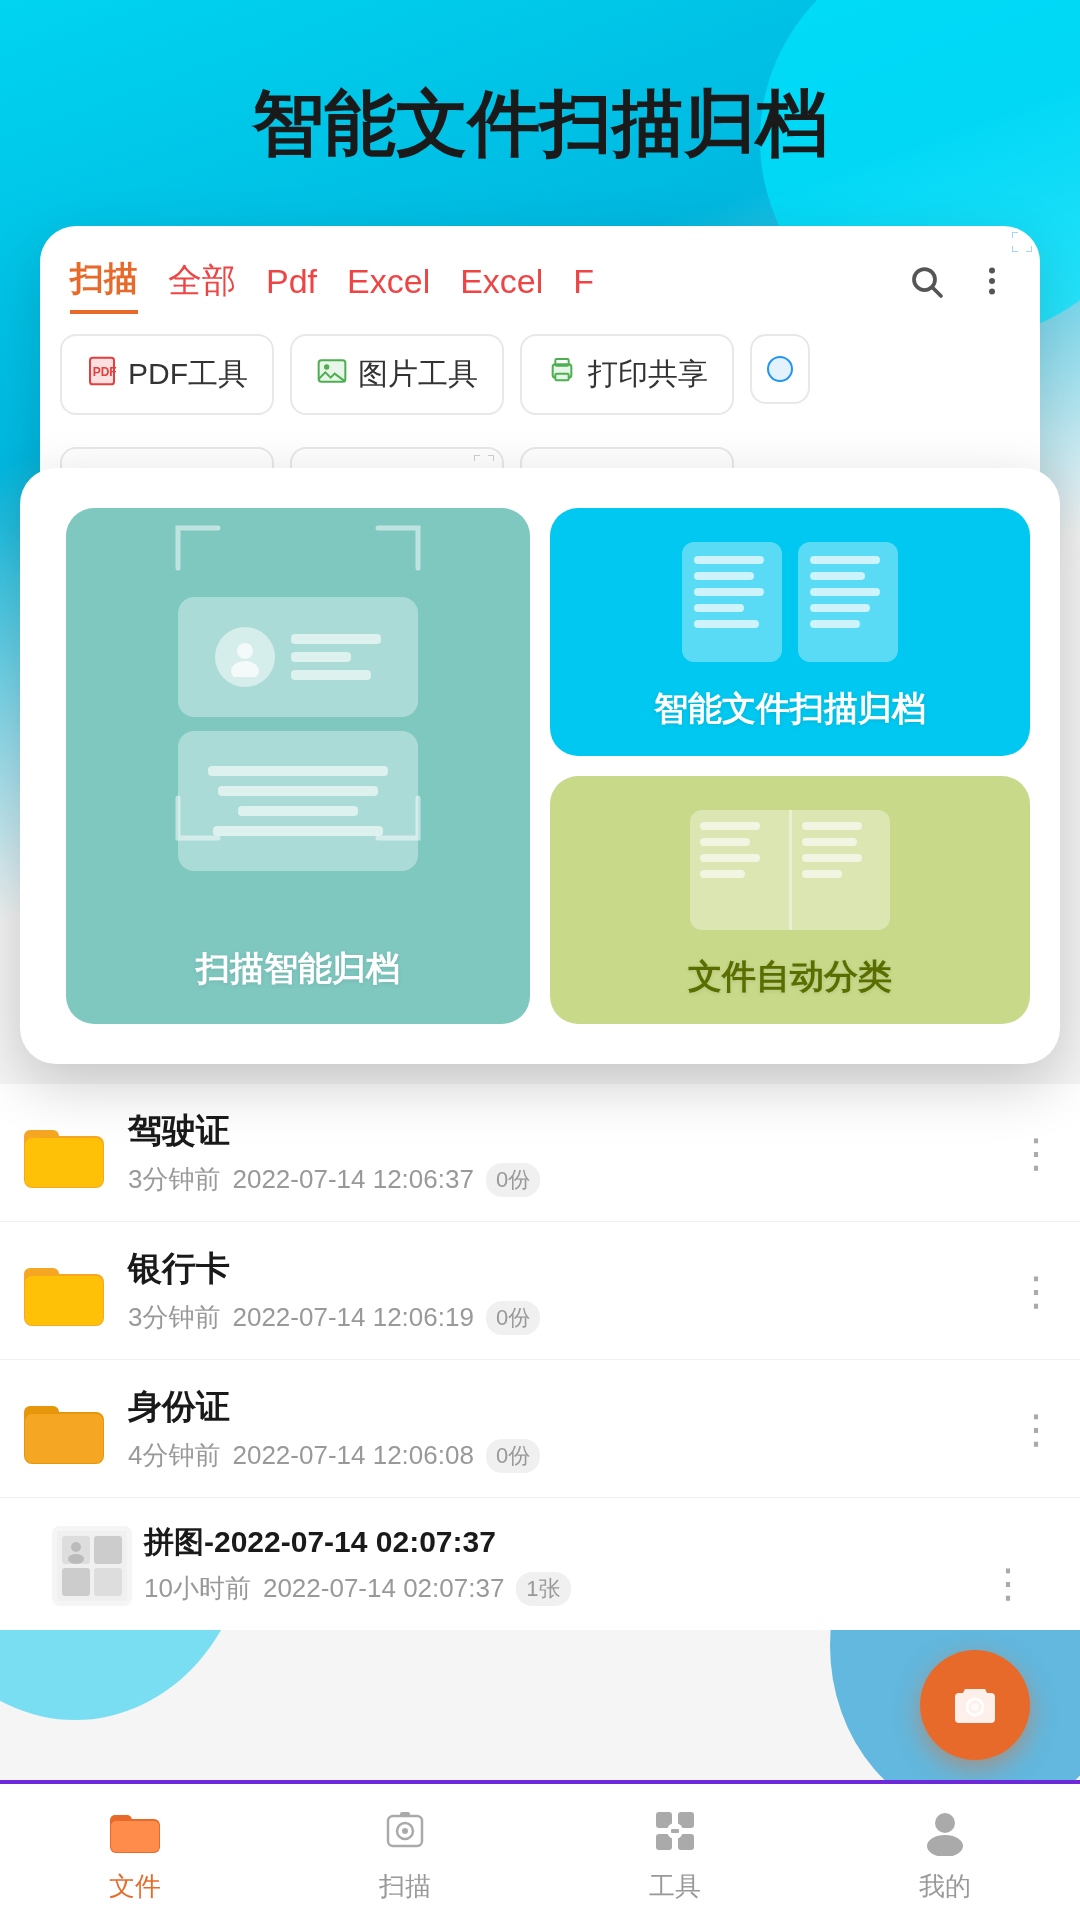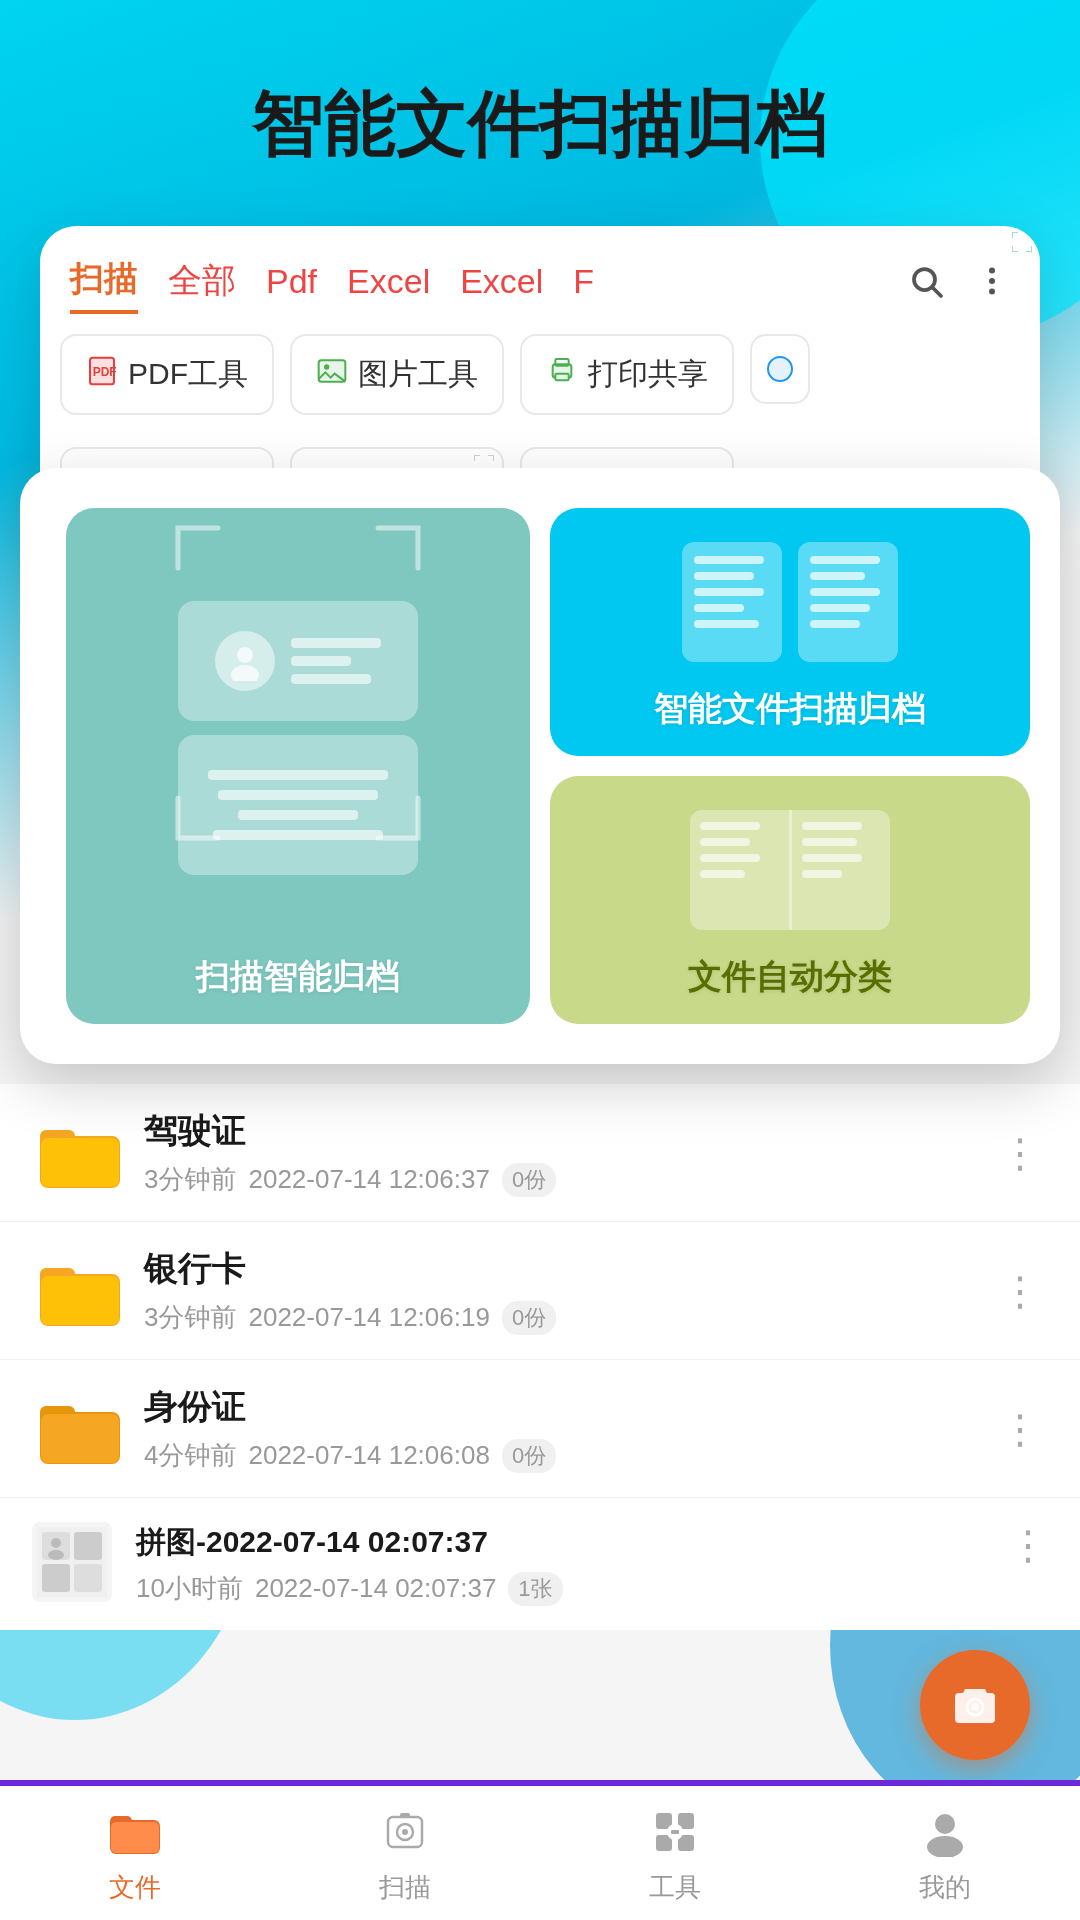--- a/index.html
+++ b/index.html
@@ -159,21 +159,21 @@
       box-shadow: 0 20px 60px rgba(0,0,0,0.2);
     }
     .feature-grid {
       display: grid;
       grid-template-columns: 1fr 1fr;
       gap: 20px;
     }
     .feature-card-left {
       background: #7ec8c0;
       border-radius: 28px;
-      padding: 30px 24px 24px;
+      padding: 30px 24px 32px;
       display: flex;
       flex-direction: column;
       align-items: center;
       gap: 16px;
       min-height: 460px;
       position: relative;
       margin-left: 16px;
     }
     .feature-card-right-top {
       background: #00c8f0;
@@ -315,21 +315,21 @@
     .file-list {
       position: relative;
       z-index: 1;
       background: white;
       margin-top: 20px;
       padding: 0;
     }
     .file-item {
       display: flex;
       align-items: center;
-      padding: 24px 40px;
+      padding: 24px 24px;
       border-bottom: 1px solid #f0f0f0;
       gap: 24px;
     }
     .folder-icon {
       width: 80px;
       height: 70px;
       flex-shrink: 0;
     }
     .folder-icon svg { width: 100%; height: 100%; }
     .file-info { flex: 1; }
@@ -372,23 +372,23 @@
       align-items: center;
       justify-content: center;
       box-shadow: 0 8px 24px rgba(232,106,42,0.5);
       cursor: pointer;
       z-index: 10;
     }
 
     
     .file-item-last {
       display: flex;
-      align-items: flex-start;
-      padding: 24px 32px;
-      gap: 24px;
+      align-items: flex-end;
+      padding: 24px 52px;
+      gap: 12px;
     }
     .puzzle-thumb {
       width: 80px;
       height: 80px;
       background: #f5f5f5;
       border-radius: 8px;
       display: flex;
       align-items: center;
       justify-content: center;
       flex-shrink: 0;
@@ -397,21 +397,21 @@
 
     
     .bottom-nav {
       position: absolute;
       bottom: 0; left: 0; right: 0;
       height: 140px;
       background: white;
       display: flex;
       align-items: center;
       justify-content: space-around;
-      border-top: 6px solid #6d28d9;
+      border-top: 4px solid #6d28d9;
       z-index: 10;
     }
     .nav-item {
       display: flex;
       flex-direction: column;
       align-items: center;
       gap: 8px;
       cursor: pointer;
     }
     .nav-icon {

